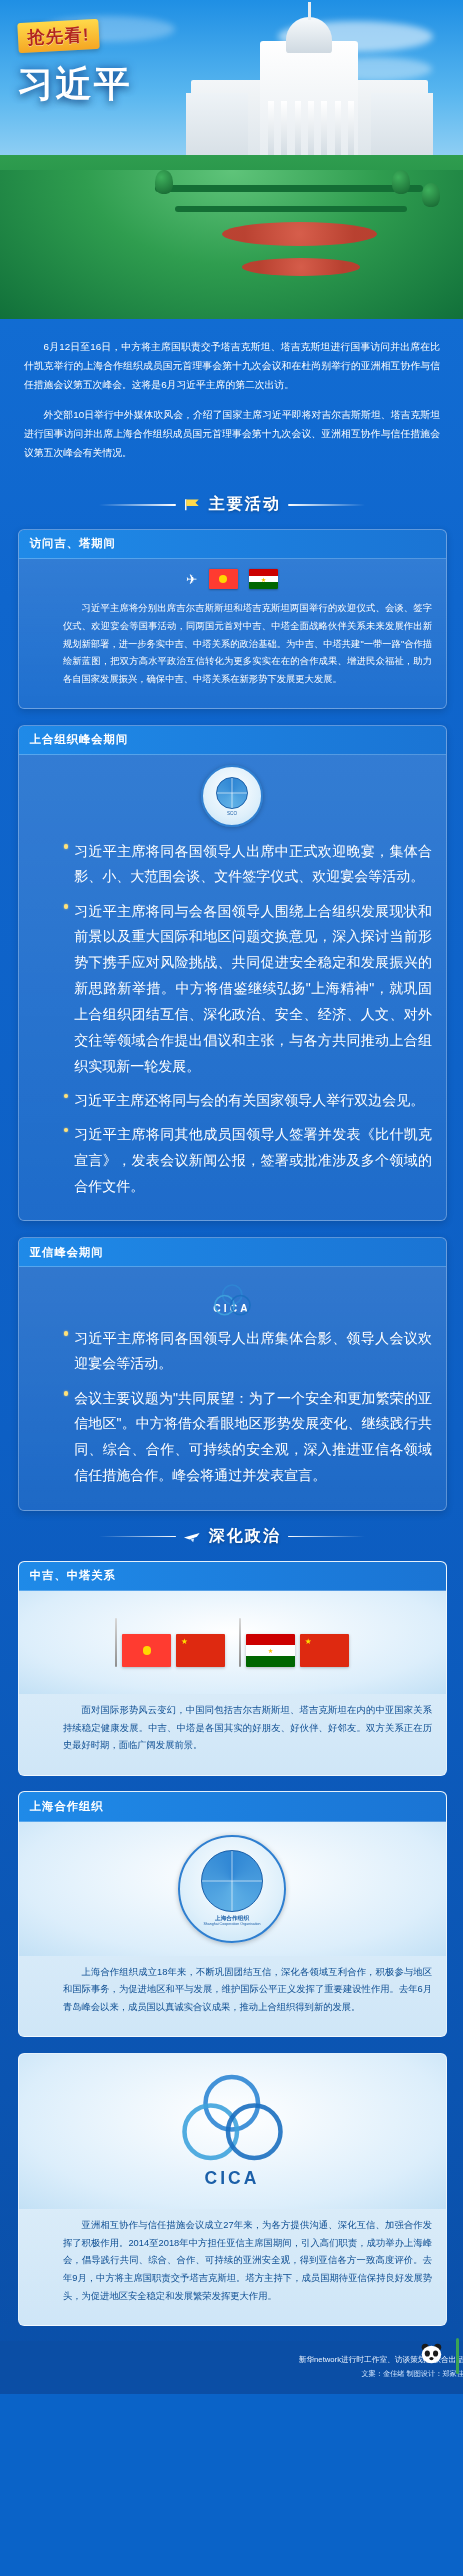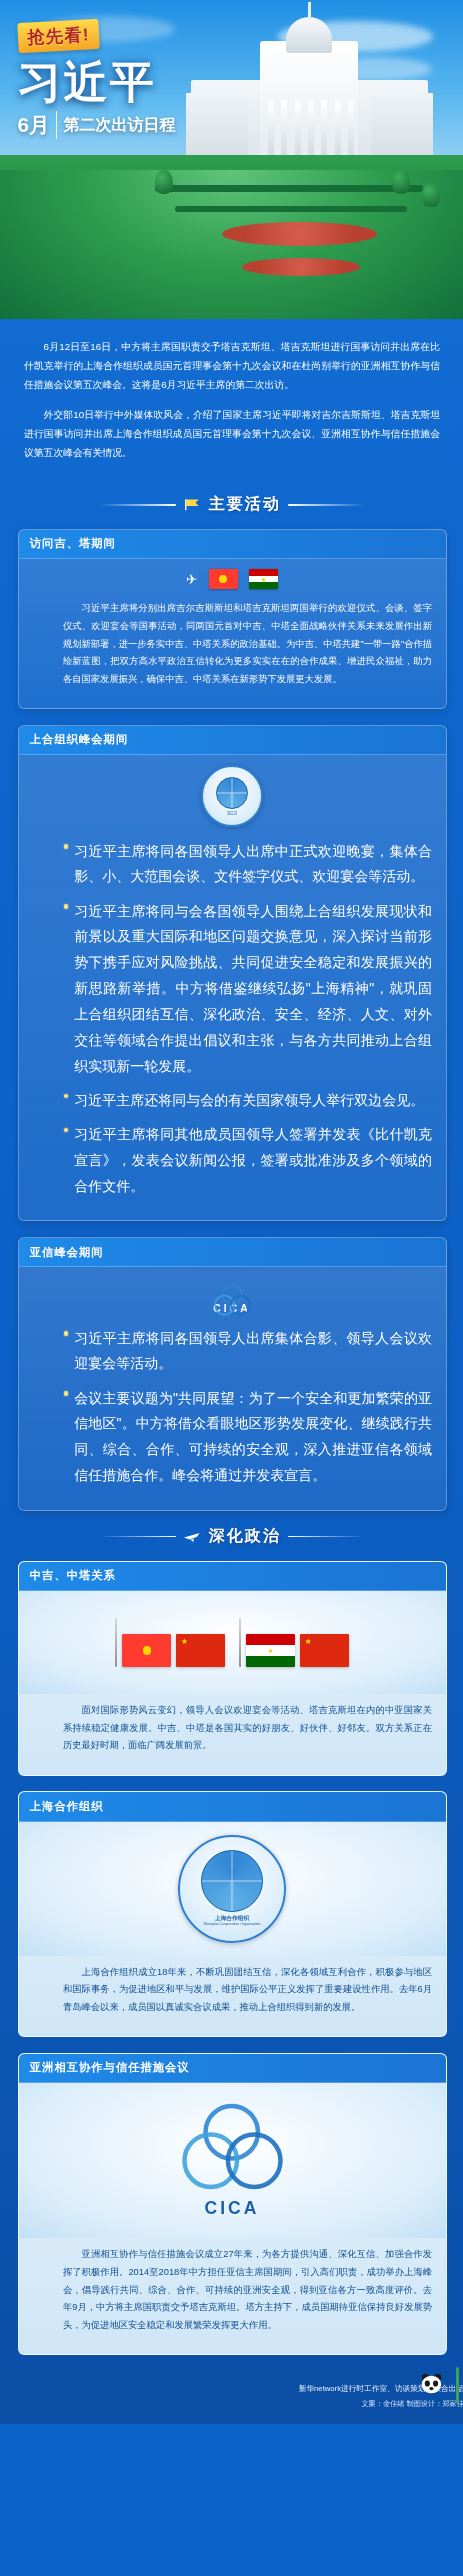--- a/index.html
+++ b/index.html
@@ -95,22 +95,22 @@
     color:#b3261e;
     font-size:17.5px; font-weight:bold;
     padding:2.6px 9.3px 3.6px;
     border-radius:3.1px;
     letter-spacing:1px;
     transform: rotate(-3deg);
     box-shadow:0 1.5px 5.2px rgba(0,0,0,.25);
     text-shadow:0 0.5px 0 #fff7c0;
   }
   .main-name {
-    margin-top:9px;
-    font-size:44px; font-weight:bold; line-height:1;
+    margin-top:15px;
+    font-size:36px; font-weight:bold; line-height:1;
     color:#fff;
     letter-spacing:2.1px;
     text-shadow: 0 0 9.3px rgba(10,70,160,.85), 0 2.6px 7.2px rgba(0,0,0,.35);
     font-family:"DejaVu Sans", sans-serif;
   }
   .sub-row {
     margin-top:7.2px; display:flex; align-items:center; gap:6.2px;
   }
   .sub-month {
     font-size:20.6px; font-weight:bold; color:#ffffff;
@@ -303,25 +303,20 @@
     <div class="hedge" style="left:175px; top:206px; width:232px; height:6.2px;"></div>
     <div class="flower-bed" style="left:222px; top:222px; width:155px; height:24px;"></div>
     <div class="flower-bed" style="left:242px; top:258px; width:118px; height:17.5px;"></div>
     <div class="tree" style="left:155px; top:170px;"></div>
     <div class="tree" style="left:392px; top:170px;"></div>
     <div class="tree" style="left:422px; top:183px;"></div>
 
     <div class="hero-title">
       <div class="tag-ribbon">抢先看!</div>
       <div class="main-name">习近平</div>
-      <div class="sub-row">
-        <div class="sub-month">6月</div>
-        <div class="sub-div"></div>
-        <div class="sub-text">第二次出访日程</div>
-      </div>
     </div>
   </div>
 
   <div class="intro">
     <p>6月12日至16日，中方将主席国职责交予塔吉克斯坦、塔吉克斯坦进行国事访问并出席在比什凯克举行的上海合作组织成员国元首理事会第十九次会议和在杜尚别举行的亚洲相互协作与信任措施会议第五次峰会。这将是6月习近平主席的第二次出访。</p>
     <p>外交部10日举行中外媒体吹风会，介绍了国家主席习近平即将对吉尔吉斯斯坦、塔吉克斯坦进行国事访问并出席上海合作组织成员国元首理事会第十九次会议、亚洲相互协作与信任措施会议第五次峰会有关情况。</p>
   </div>
 
   <div class="sec-head">
     <div class="bar"></div>
@@ -401,40 +396,39 @@
         <div class="bigflag flag-kg"></div>
         <div class="bigflag flag-cn"></div>
       </div>
       <div class="flag-pair">
         <div class="pole"></div>
         <div class="bigflag flag-tj"></div>
         <div class="bigflag flag-cn"></div>
       </div>
     </div>
     <div class="card-body">
-      <p>面对国际形势风云变幻，领导人会议欢迎宴会等活动、塔吉克斯坦在内的中亚国家关系持续稳定健康发展。中吉、中塔是各国其实的好朋友、好伙伴、好邻友。双方关系正在历史最好时期，面临广阔发展前景。</p>
+      <p>面对国际形势风云变幻，中国同包括吉尔吉斯斯坦、塔吉克斯坦在内的中亚国家关系持续稳定健康发展。中吉、中塔是各国其实的好朋友、好伙伴、好邻友。双方关系正在历史最好时期，面临广阔发展前景。</p>
     </div>
   </div>
 
   <div class="panel-white">
     <div class="card-title">上海合作组织</div>
     <div class="panel-img" style="height:134px;">
       <div class="sco" style="width:108px;height:108px;">
         <div class="globe" style="width:62px;height:62px;"></div>
         <div style="font-size:5.7px; font-weight:bold;">上海合作组织</div>
         <div style="font-size:3.6px; margin-top:1px;">Shanghai Cooperation Organisation</div>
       </div>
     </div>
     <div class="card-body">
       <p>上海合作组织成立18年来，不断巩固团结互信，深化各领域互利合作，积极参与地区和国际事务，为促进地区和平与发展，维护国际公平正义发挥了重要建设性作用。去年6月青岛峰会以来，成员国以真诚实合议成果，推动上合组织得到新的发展。</p>
     </div>
   </div>
 
   <div class="panel-white">
-    <div class="card-title">亚洲相互协作与信任措施会议</div>
     <div class="panel-img" style="height:155px; flex-direction:column; gap:5.2px;">
       <div class="cica-rings" style="transform:scale(1.5); margin:15.5px 0 17.5px;">
         <div class="ring r1"></div>
           <div class="ring r2"></div>
           <div class="ring r3"></div>
       </div>
       <div class="cica-text blue">CICA</div>
     </div>
     <div class="card-body">
       <p>亚洲相互协作与信任措施会议成立27年来，为各方提供沟通、深化互信、加强合作发挥了积极作用。2014至2018年中方担任亚信主席国期间，引入高们职责，成功举办上海峰会，倡导践行共同、综合、合作、可持续的亚洲安全观，得到亚信各方一致高度评价。去年9月，中方将主席国职责交予塔吉克斯坦。塔方主持下，成员国期待亚信保持良好发展势头，为促进地区安全稳定和发展繁荣发挥更大作用。</p>

